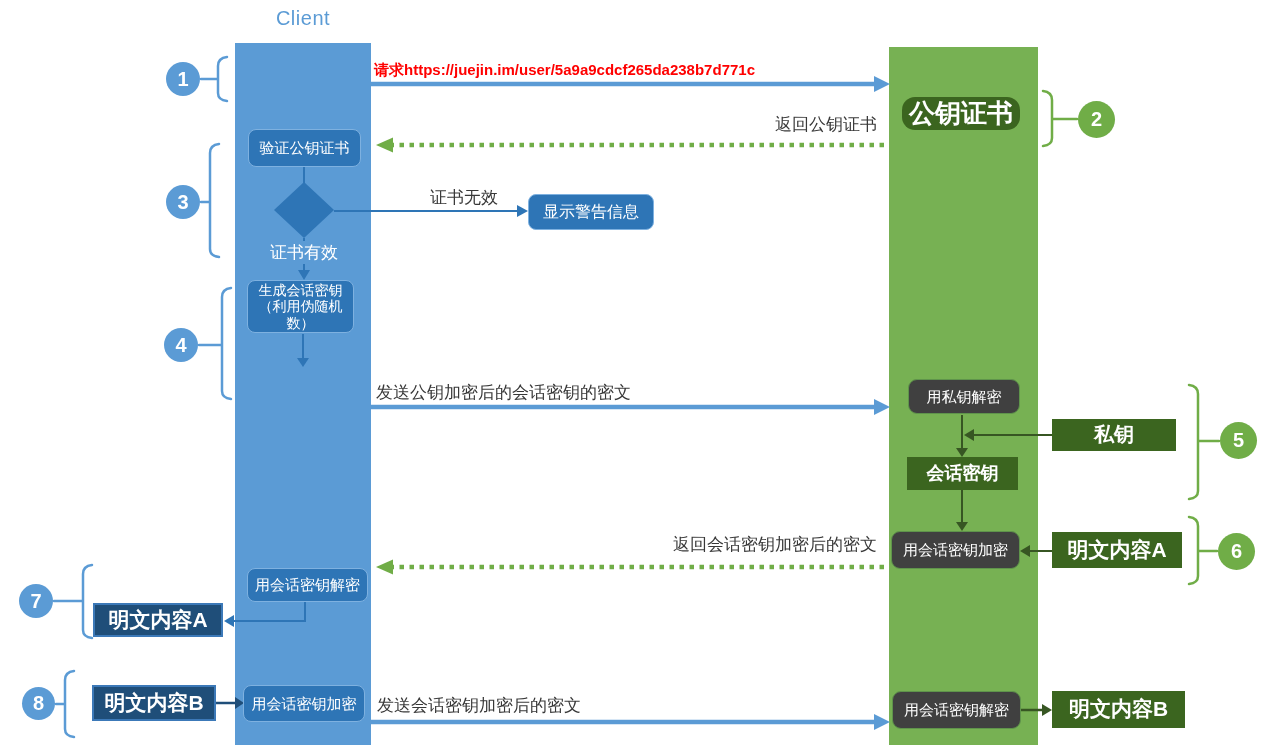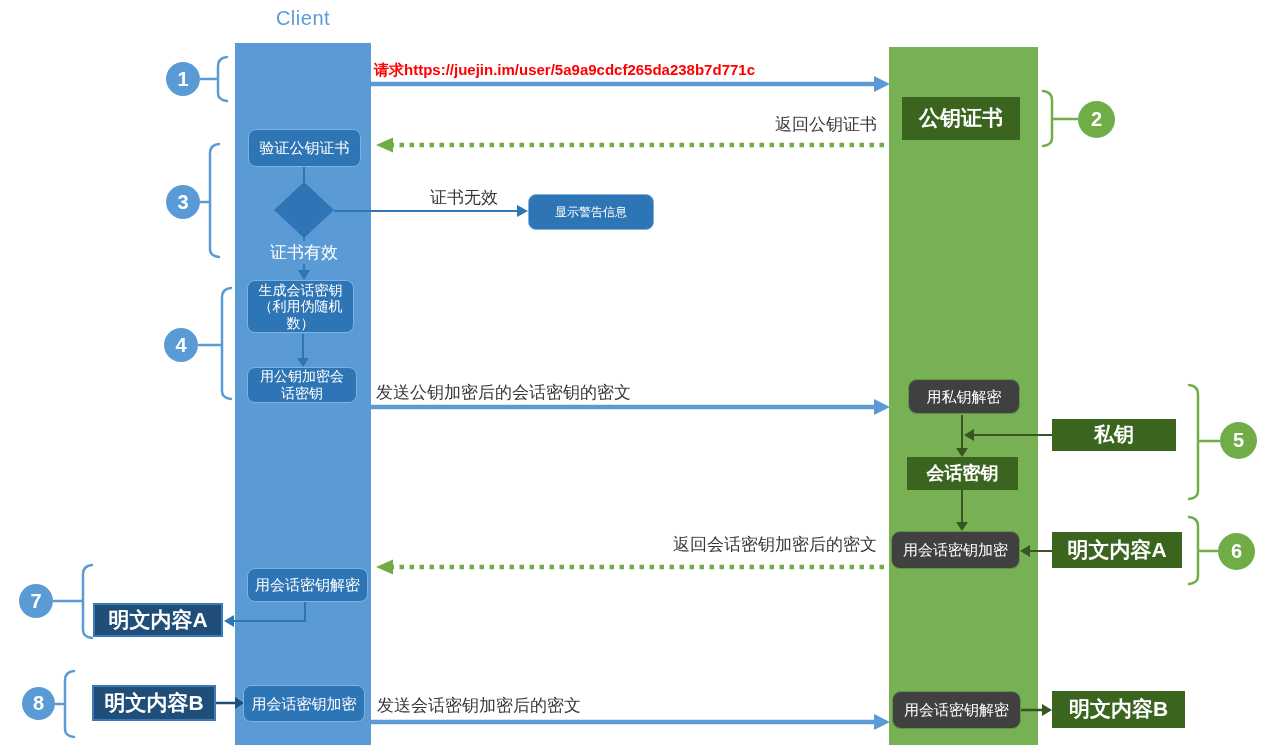--- a/index.html
+++ b/index.html
@@ -96,36 +96,32 @@
 
   <div class="abs url" style="left:374px;top:61px;">请求https://juejin.im/user/5a9a9cdcf265da238b7d771c</div>
   <div class="abs lbl lbl-right" style="left:657px;top:113px;width:220px;">返回公钥证书</div>
   <div class="abs lbl" style="left:430px;top:186px;">证书无效</div>
   <div class="abs lbl" style="left:376px;top:381px;">发送公钥加密后的会话密钥的密文</div>
   <div class="abs lbl lbl-right" style="left:647px;top:533px;width:230px;">返回会话密钥加密后的密文</div>
   <div class="abs box cbox" style="left:248px;top:129px;width:113px;height:38px;">验证公钥证书</div>
 
   <div class="abs lbl" style="left:377px;top:694px;">发送会话密钥加密后的密文</div>
   <div class="abs ondbar" style="left:253px;top:241px;width:102px;height:23px;">证书有效</div>
-  <div class="abs box cbox" style="left:528px;top:194px;width:126px;height:36px;font-size:12px;">显示警告信息</div>
+  <div class="abs box cbox" style="left:528px;top:194px;width:126px;height:36px;font-size:16px;">显示警告信息</div>
   <div class="abs box cbox" style="left:247px;top:280px;width:107px;height:53px;font-size:14px;flex-direction:column;">
     <span>生成会话密钥</span>
     <span>（利用伪随机</span>
     <span>数）</span>
-  </div>
-  <div class="abs box cbox" style="left:247px;top:367px;width:110px;height:36px;font-size:14px;flex-direction:column;">
-    <span>用公钥加密会</span>
-    <span>话密钥</span>
   </div>
   <div class="abs box cbox" style="left:247px;top:568px;width:121px;height:34px;">用会话密钥解密</div>
   <div class="abs box nrect" style="left:93px;top:603px;width:130px;height:34px;">明文内容A</div>
   <div class="abs box nrect" style="left:92px;top:685px;width:124px;height:36px;">明文内容B</div>
   <div class="abs box cbox" style="left:243px;top:685px;width:122px;height:37px;">用会话密钥加密</div>
 
-  <div class="abs box grect" style="left:902px;top:97px;width:118px;height:43px;font-size:21px;">公钥证书</div>
+  <div class="abs box grect" style="left:902px;top:97px;width:118px;height:33px;font-size:26px;border-radius:13px;">公钥证书</div>
   <div class="abs box gbox" style="left:908px;top:379px;width:112px;height:35px;">用私钥解密</div>
   <div class="abs box grect" style="left:1052px;top:419px;width:124px;height:32px;font-size:20px;">私钥</div>
   <div class="abs box grect" style="left:907px;top:457px;width:111px;height:33px;font-size:18px;">会话密钥</div>
   <div class="abs box gbox" style="left:891px;top:531px;width:129px;height:38px;">用会话密钥加密</div>
   <div class="abs box grect" style="left:1052px;top:532px;width:130px;height:36px;font-size:21px;">明文内容A</div>
   <div class="abs box gbox" style="left:892px;top:691px;width:129px;height:38px;">用会话密钥解密</div>
   <div class="abs box grect" style="left:1052px;top:691px;width:133px;height:37px;font-size:21px;">明文内容B</div>
 
   <div class="abs stepcircle step-blue" style="left:166px;top:62px;width:34px;height:34px;">1</div>
   <div class="abs stepcircle step-green" style="left:1078px;top:101px;width:37px;height:37px;">2</div>

